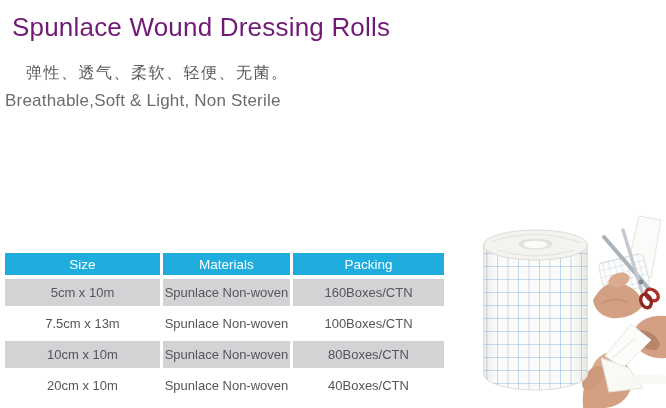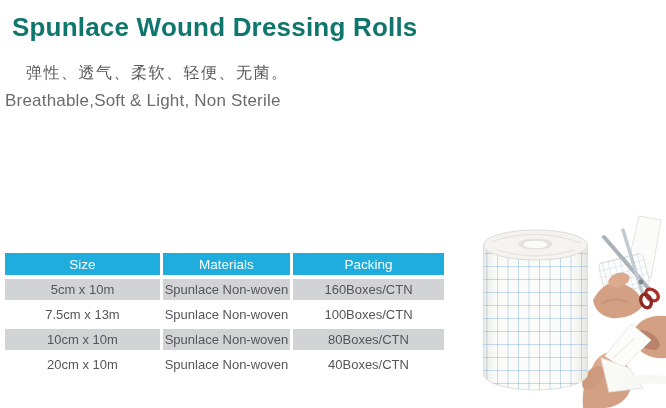--- a/index.html
+++ b/index.html
@@ -6,42 +6,42 @@
   html, body { width: 666px; height: 408px; }
   body {
     position: relative;
     width: 666px; height: 408px;
     background: #ffffff;
     overflow: hidden;
     font-family: "Liberation Sans", "DejaVu Sans", sans-serif;
   }
   .page-title {
     position: absolute; left: 12px; top: 12px;
-    font-size: 26px; font-weight: 700;
-    color: #0f766e;
+    font-size: 26px; font-weight: 400;
+    color: #701a75;
     letter-spacing: 0.2px;
   }
   .subtitle-cn {
     position: absolute; left: 26px; top: 63px;
     font-size: 16px; color: #5A5B5E; letter-spacing: 1.5px; font-family: Liberation Mono, monospace;
   }
   .subtitle-en {
     position: absolute; left: 5px; top: 91px;
     font-size: 17px; color: #6B6C6F; letter-spacing: 0.2px;
   }
   .table-wrap { position: absolute; left: 2px; top: 249px; }
   table.spec { border-collapse: separate; border-spacing: 3px 4px; table-layout: fixed; }
   table.spec th {
     background: #1FADDE; color: #FEFEFE;
     font-size: 13.5px; font-weight: 500;
     height: 22px; text-align: center; vertical-align: middle; margin-top: 44px;
   }
   table.spec td {
     font-size: 13px; color: #55565A;
-    height: 21px; text-align: center; vertical-align: middle;
+    height: 27px; text-align: center; vertical-align: middle;
     background: #ffffff;
   }
   table.spec tbody tr:nth-child(odd) td { background: #D2D3D4; }
   .col-size { width: 155px; }
   .col-materials { width: 127px; }
   .col-packing { width: 151px; }
   .product-photo {
     position: absolute; left: 455px; top: 188px;
     width: 211px; height: 220px;
   }

